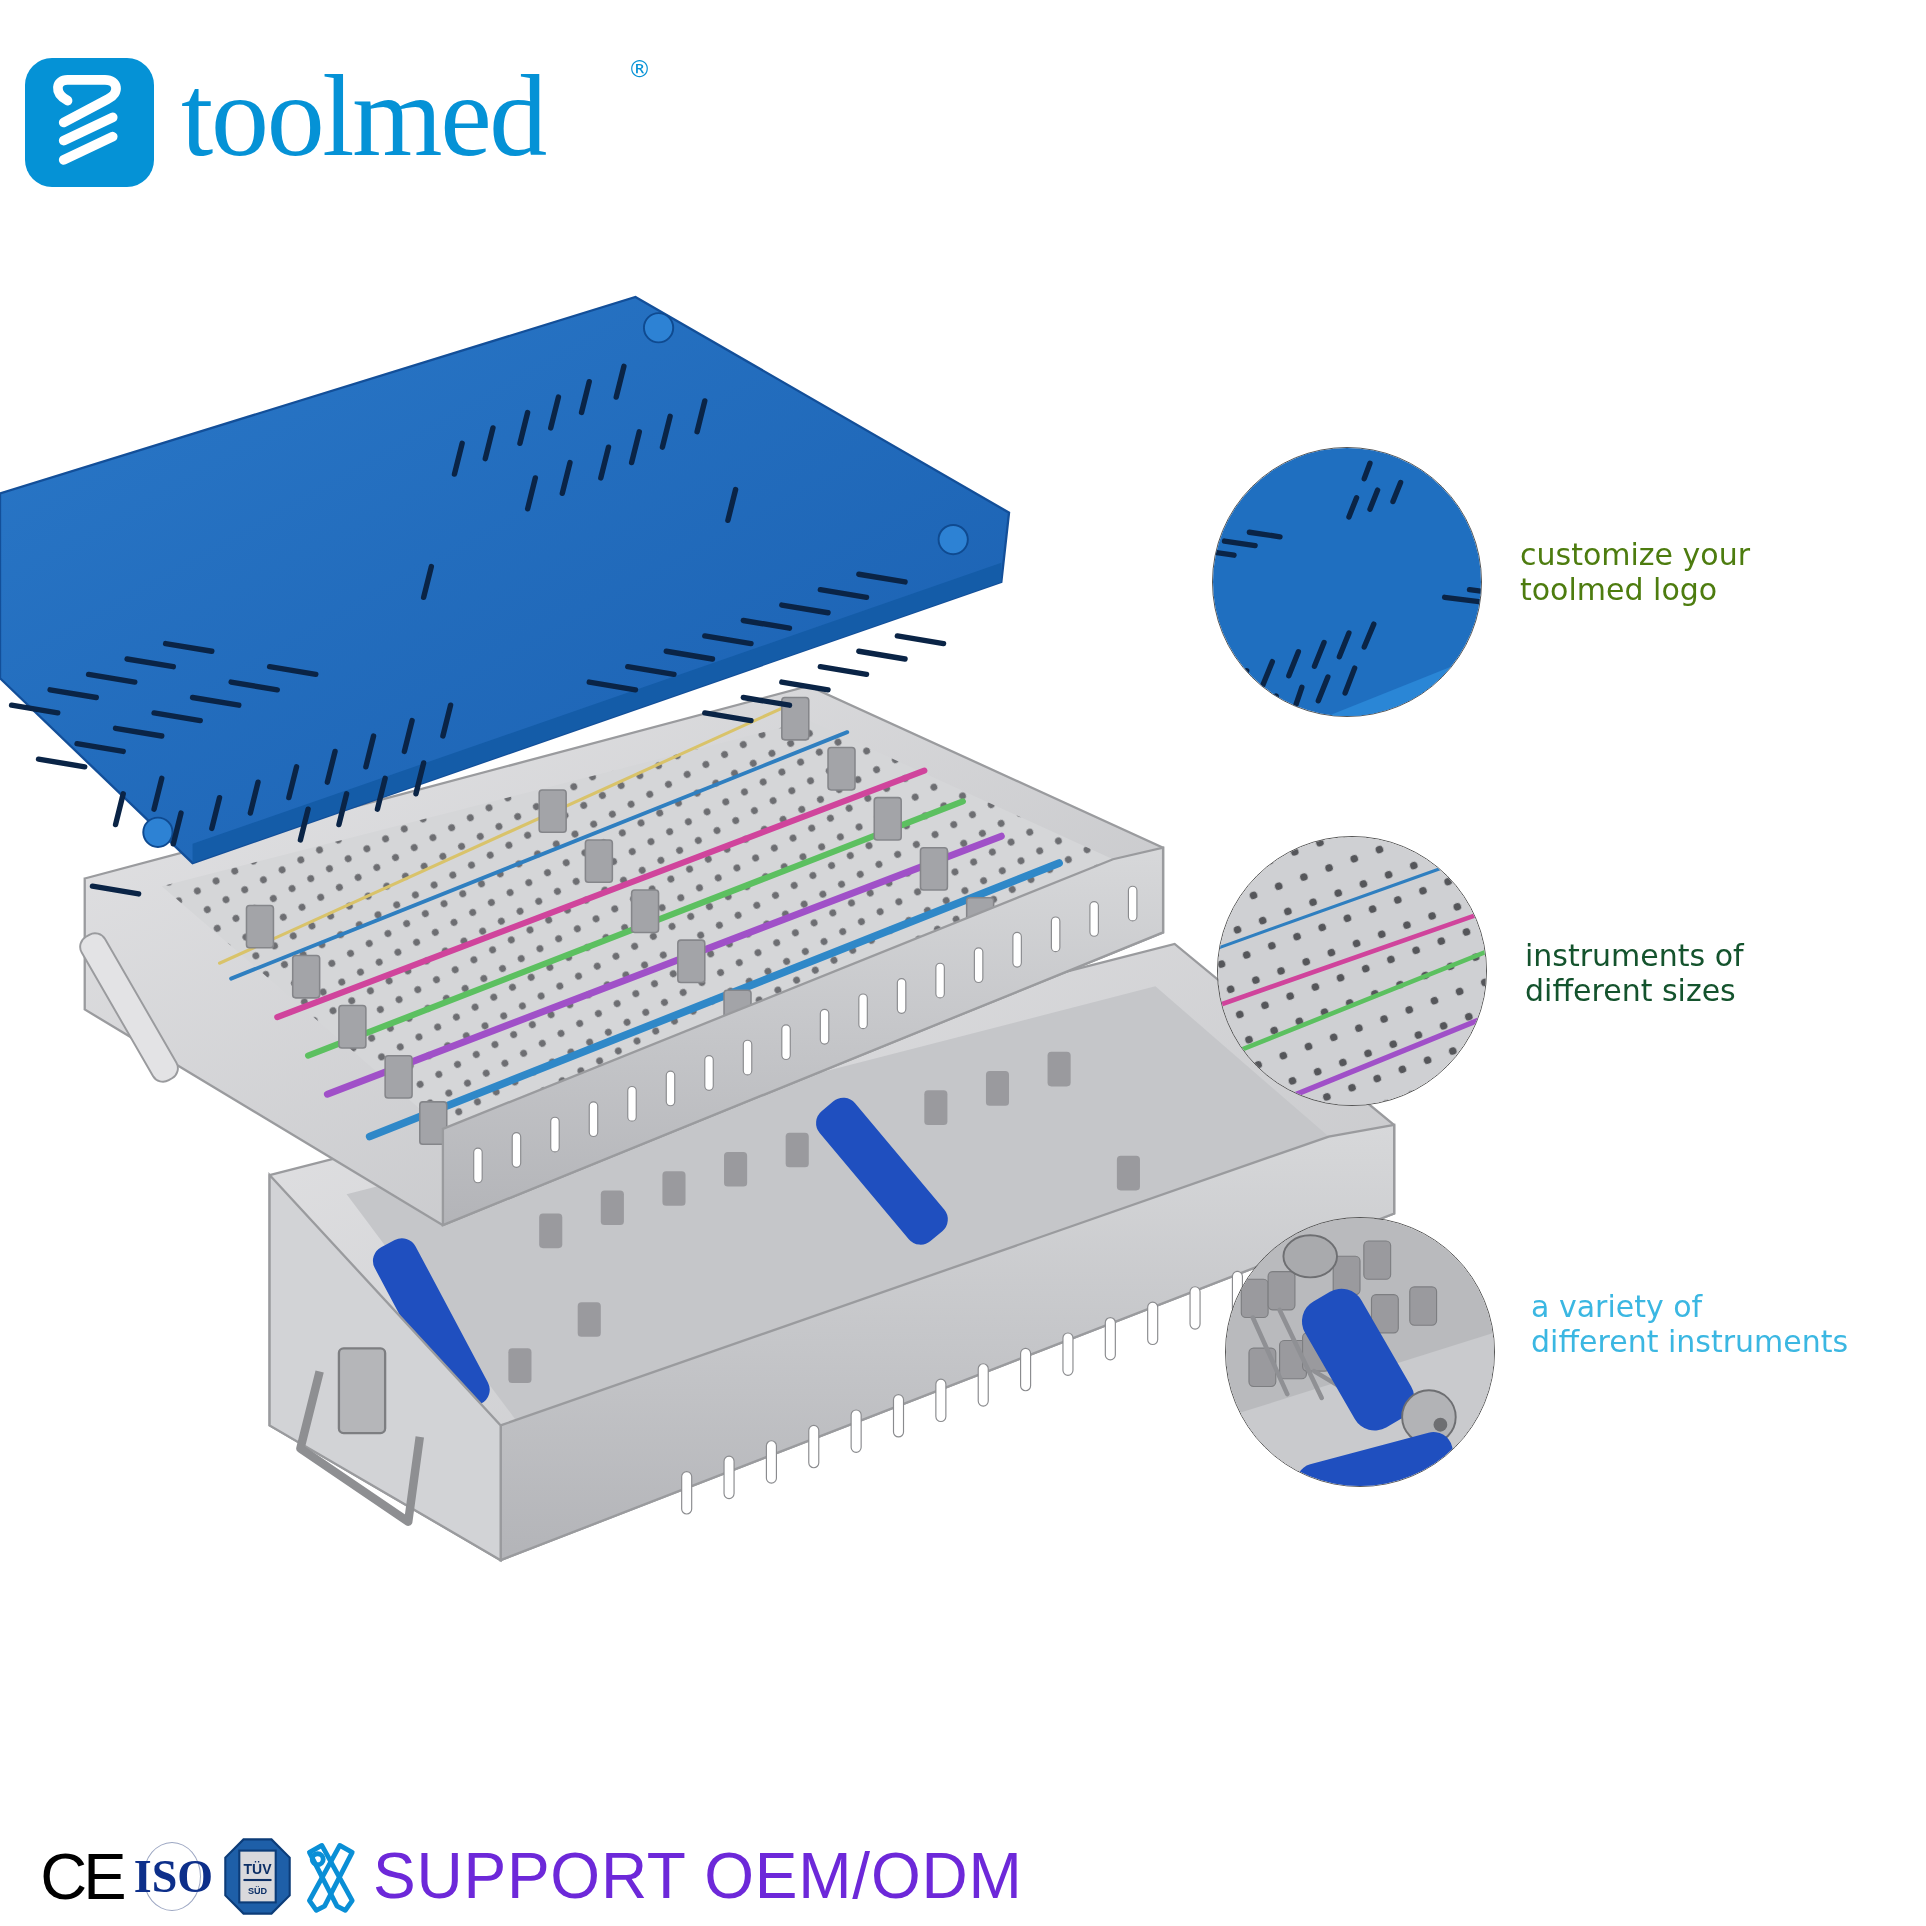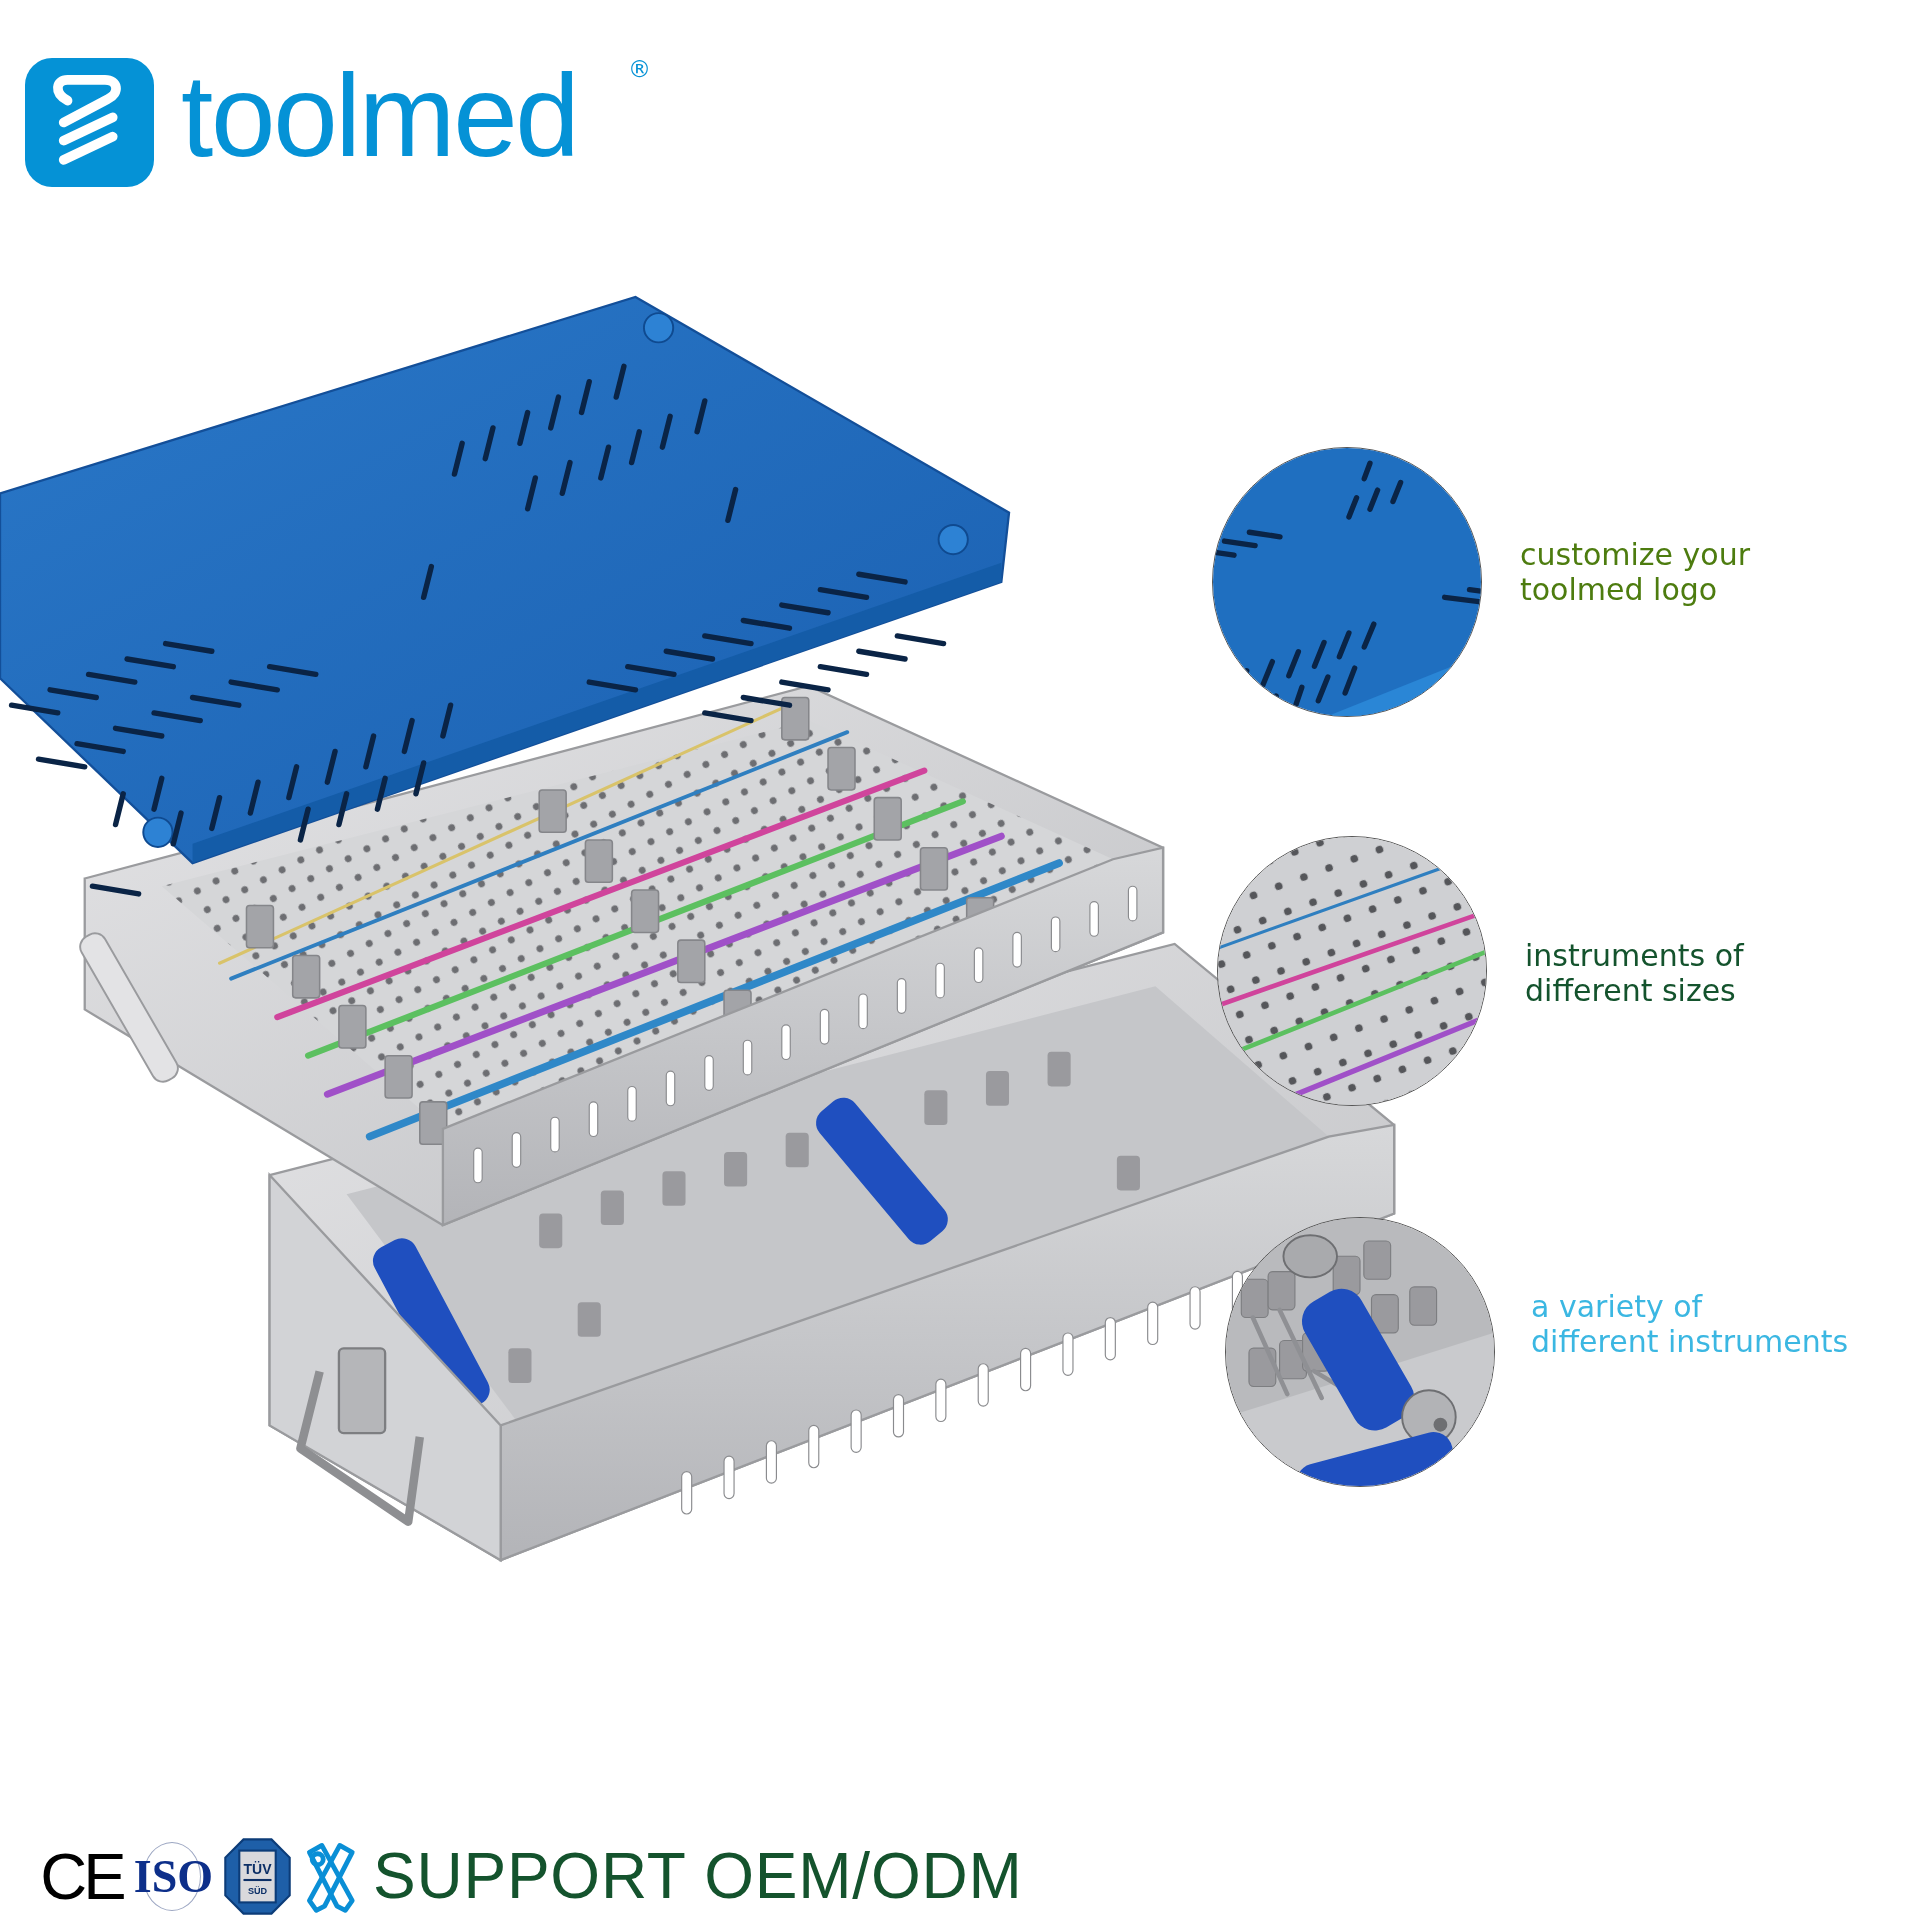--- a/index.html
+++ b/index.html
@@ -3,21 +3,21 @@
 <meta charset="utf-8">
 <style>
   html, body { margin:0; padding:0; background:#ffffff; }
   body { width:1938px; height:1938px; position:relative; overflow:hidden;
          font-family:"DejaVu Sans", sans-serif; }
   .abs { position:absolute; }
 
   
   #brand-icon { left:25px; top:58px; width:129px; height:129px; border-radius:27px; background:#0592d6; }
   #brand-icon svg { width:100%; height:100%; display:block; }
-  #brand-word { left:181px; top:58px; font-family:Liberation Sans, sans-serif; font-size:116px; line-height:116px;
+  #brand-word { left:181px; top:58px; font-family:Liberation Serif, serif; font-size:116px; line-height:116px;
                 letter-spacing:-2.3px; font-weight:400; }
   #brand-reg { left:628px; top:58px; font-size:23px; line-height:23px; }
 
   
   #product { left:0; top:270px; width:1502px; height:1502px; }
   #product svg { width:100%; height:100%; display:block; }
 
   
   .callout-circle { border-radius:50%; overflow:hidden; border:1.5px solid #555; box-sizing:border-box; }
   .callout-text { font-family:"DejaVu Sans", sans-serif; font-size:30px; line-height:35px; font-weight:400; white-space:nowrap; }
@@ -32,21 +32,21 @@
 
   
   #cert-bar { left:37px; top:1838px; height:77px; display:flex; align-items:center; gap:3px; }
   .cert { display:flex; align-items:center; justify-content:center; }
   #cert-ce { width:89px; height:62px; font-family:"Liberation Sans", sans-serif; font-size:65px; font-weight:400; color:#000; letter-spacing:-3.9px; }
   #cert-iso { width:89px; height:69px; font-family:"Liberation Serif", serif; font-size:46px; font-weight:700; color:#0d2f8a; position:relative; }
   #cert-iso .globe { position:absolute; left:13.5px; top:0; width:58px; height:69px; border:1.2px solid #5a6a9a; border-radius:50%; box-sizing:border-box; opacity:.6; }
   #cert-iso span { position:relative; }
   #cert-tuv { width:73px; height:77px; }
   #support-icon { width:69px; height:77px; }
-  #support-text { font-family:"Liberation Sans", sans-serif; font-size:64px; line-height:77px; color:#14532d; letter-spacing:0.8px; margin-left:3.9px; white-space:nowrap; }
+  #support-text { font-family:"Liberation Sans", sans-serif; font-size:64px; line-height:77px; color:#6d28d9; letter-spacing:0.8px; margin-left:3.9px; white-space:nowrap; }
 </style>
 </head>
 <body>
 
 <div id="brand-icon" class="abs">
   <svg viewBox="0 0 100 100">
     <g fill="none" stroke="#ffffff" stroke-width="7.5" stroke-linecap="round" stroke-linejoin="round">
       <path d="M33 33 C22 27 24 17 33 17 L62 17 C72 17 74 27 64 32 L30 50"></path>
       <path d="M30 64 L68 46"></path>
       <path d="M30 79 L68 61"></path>

